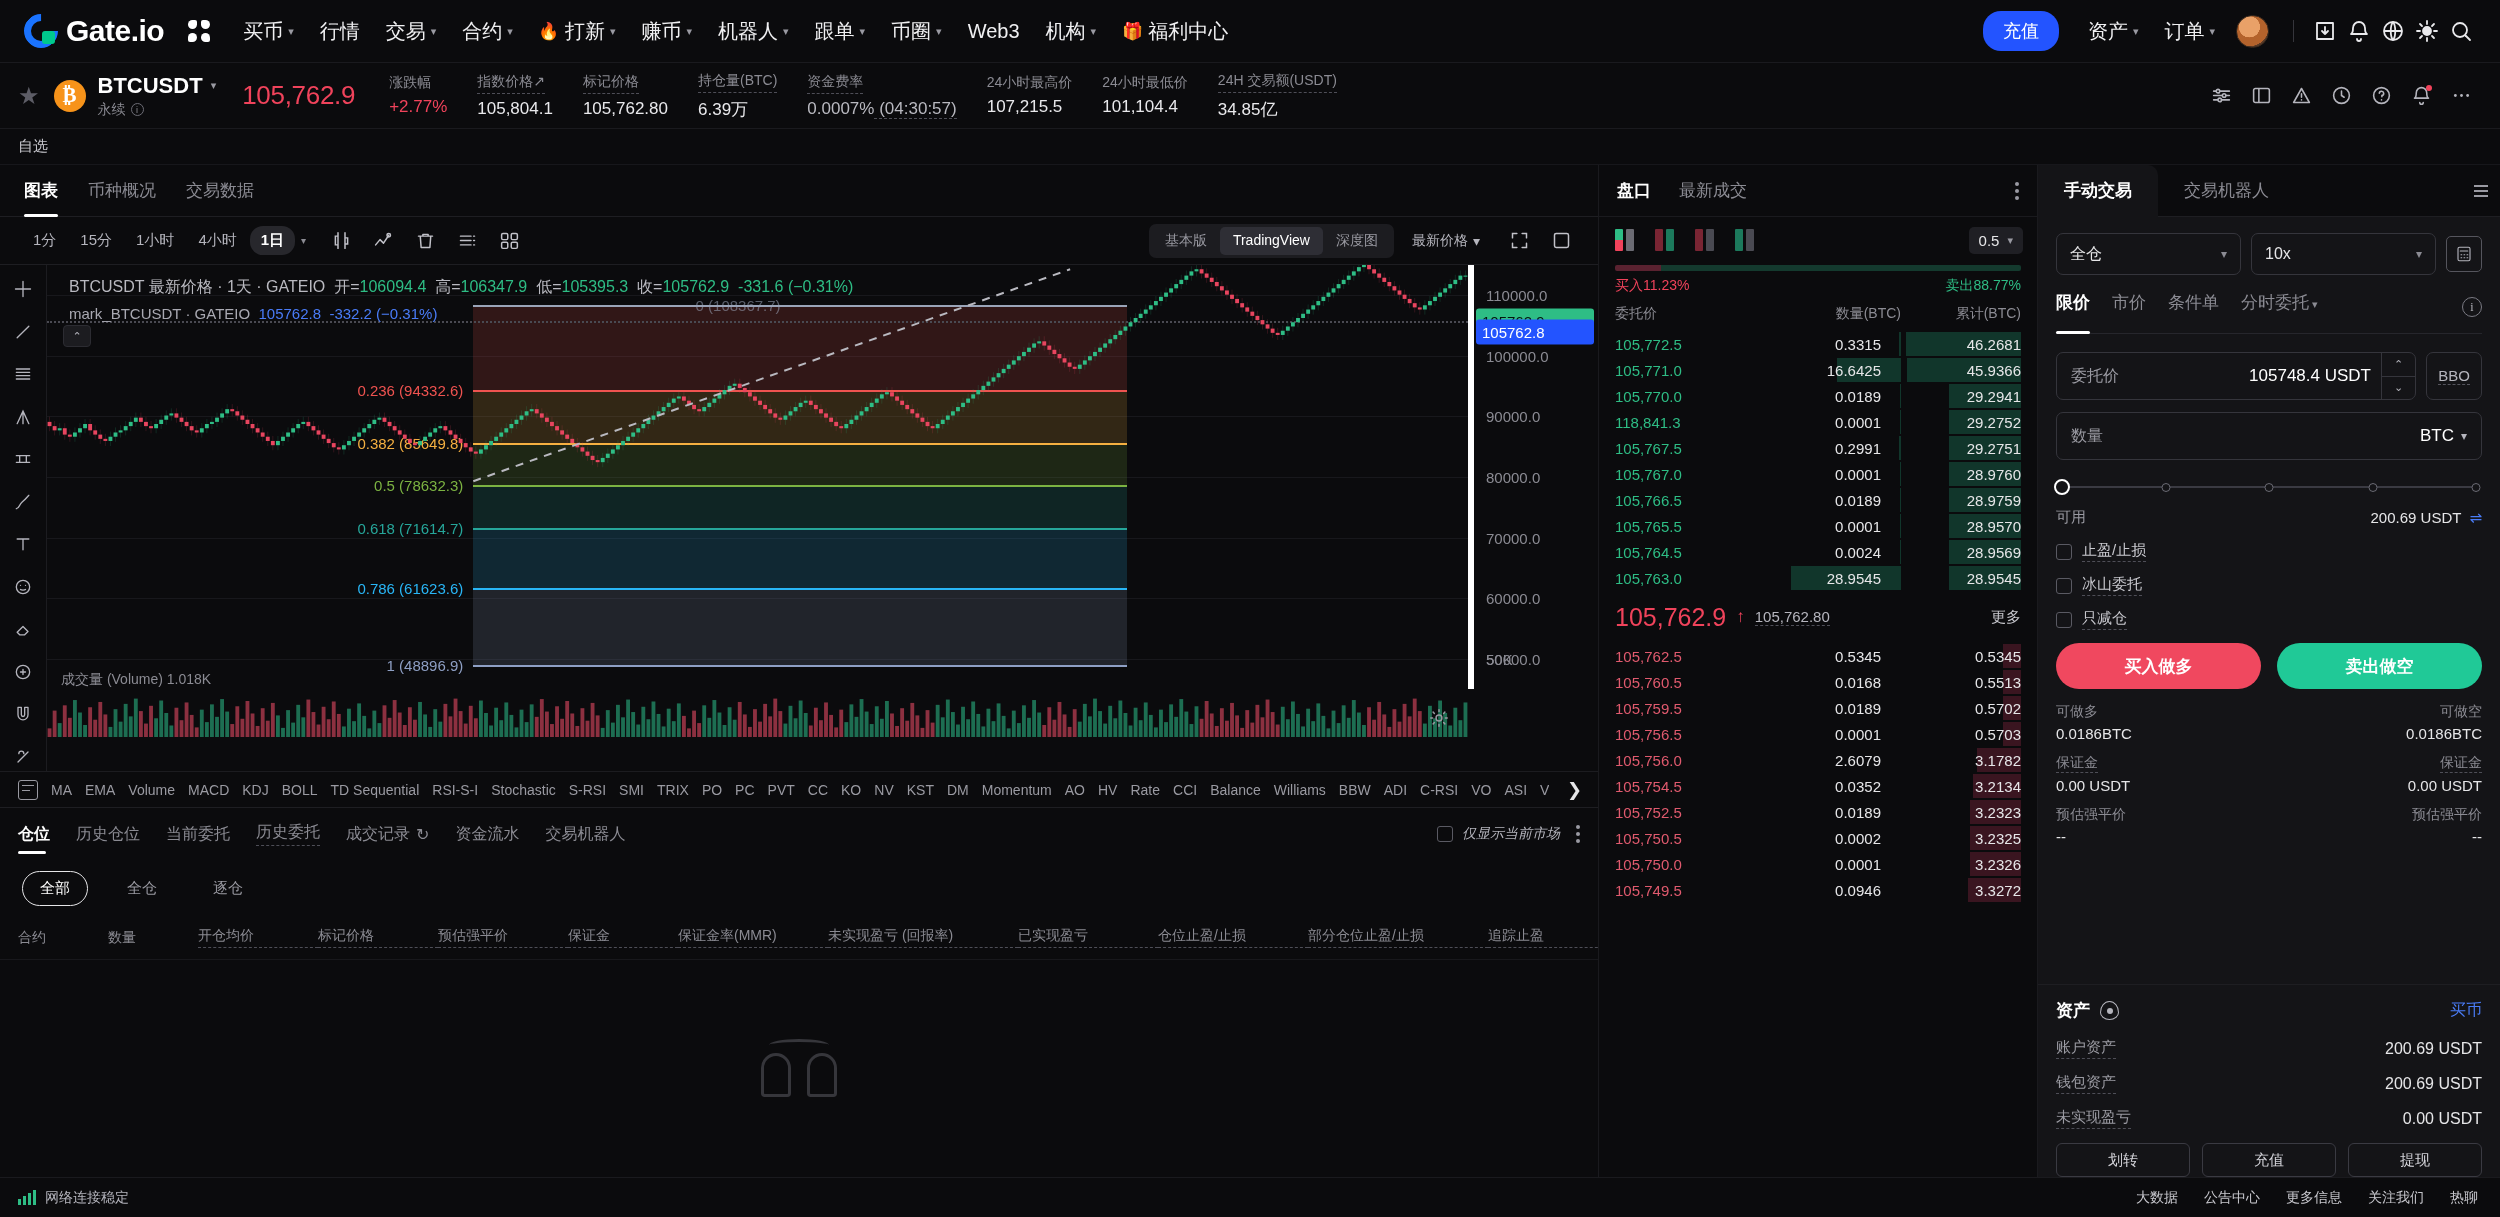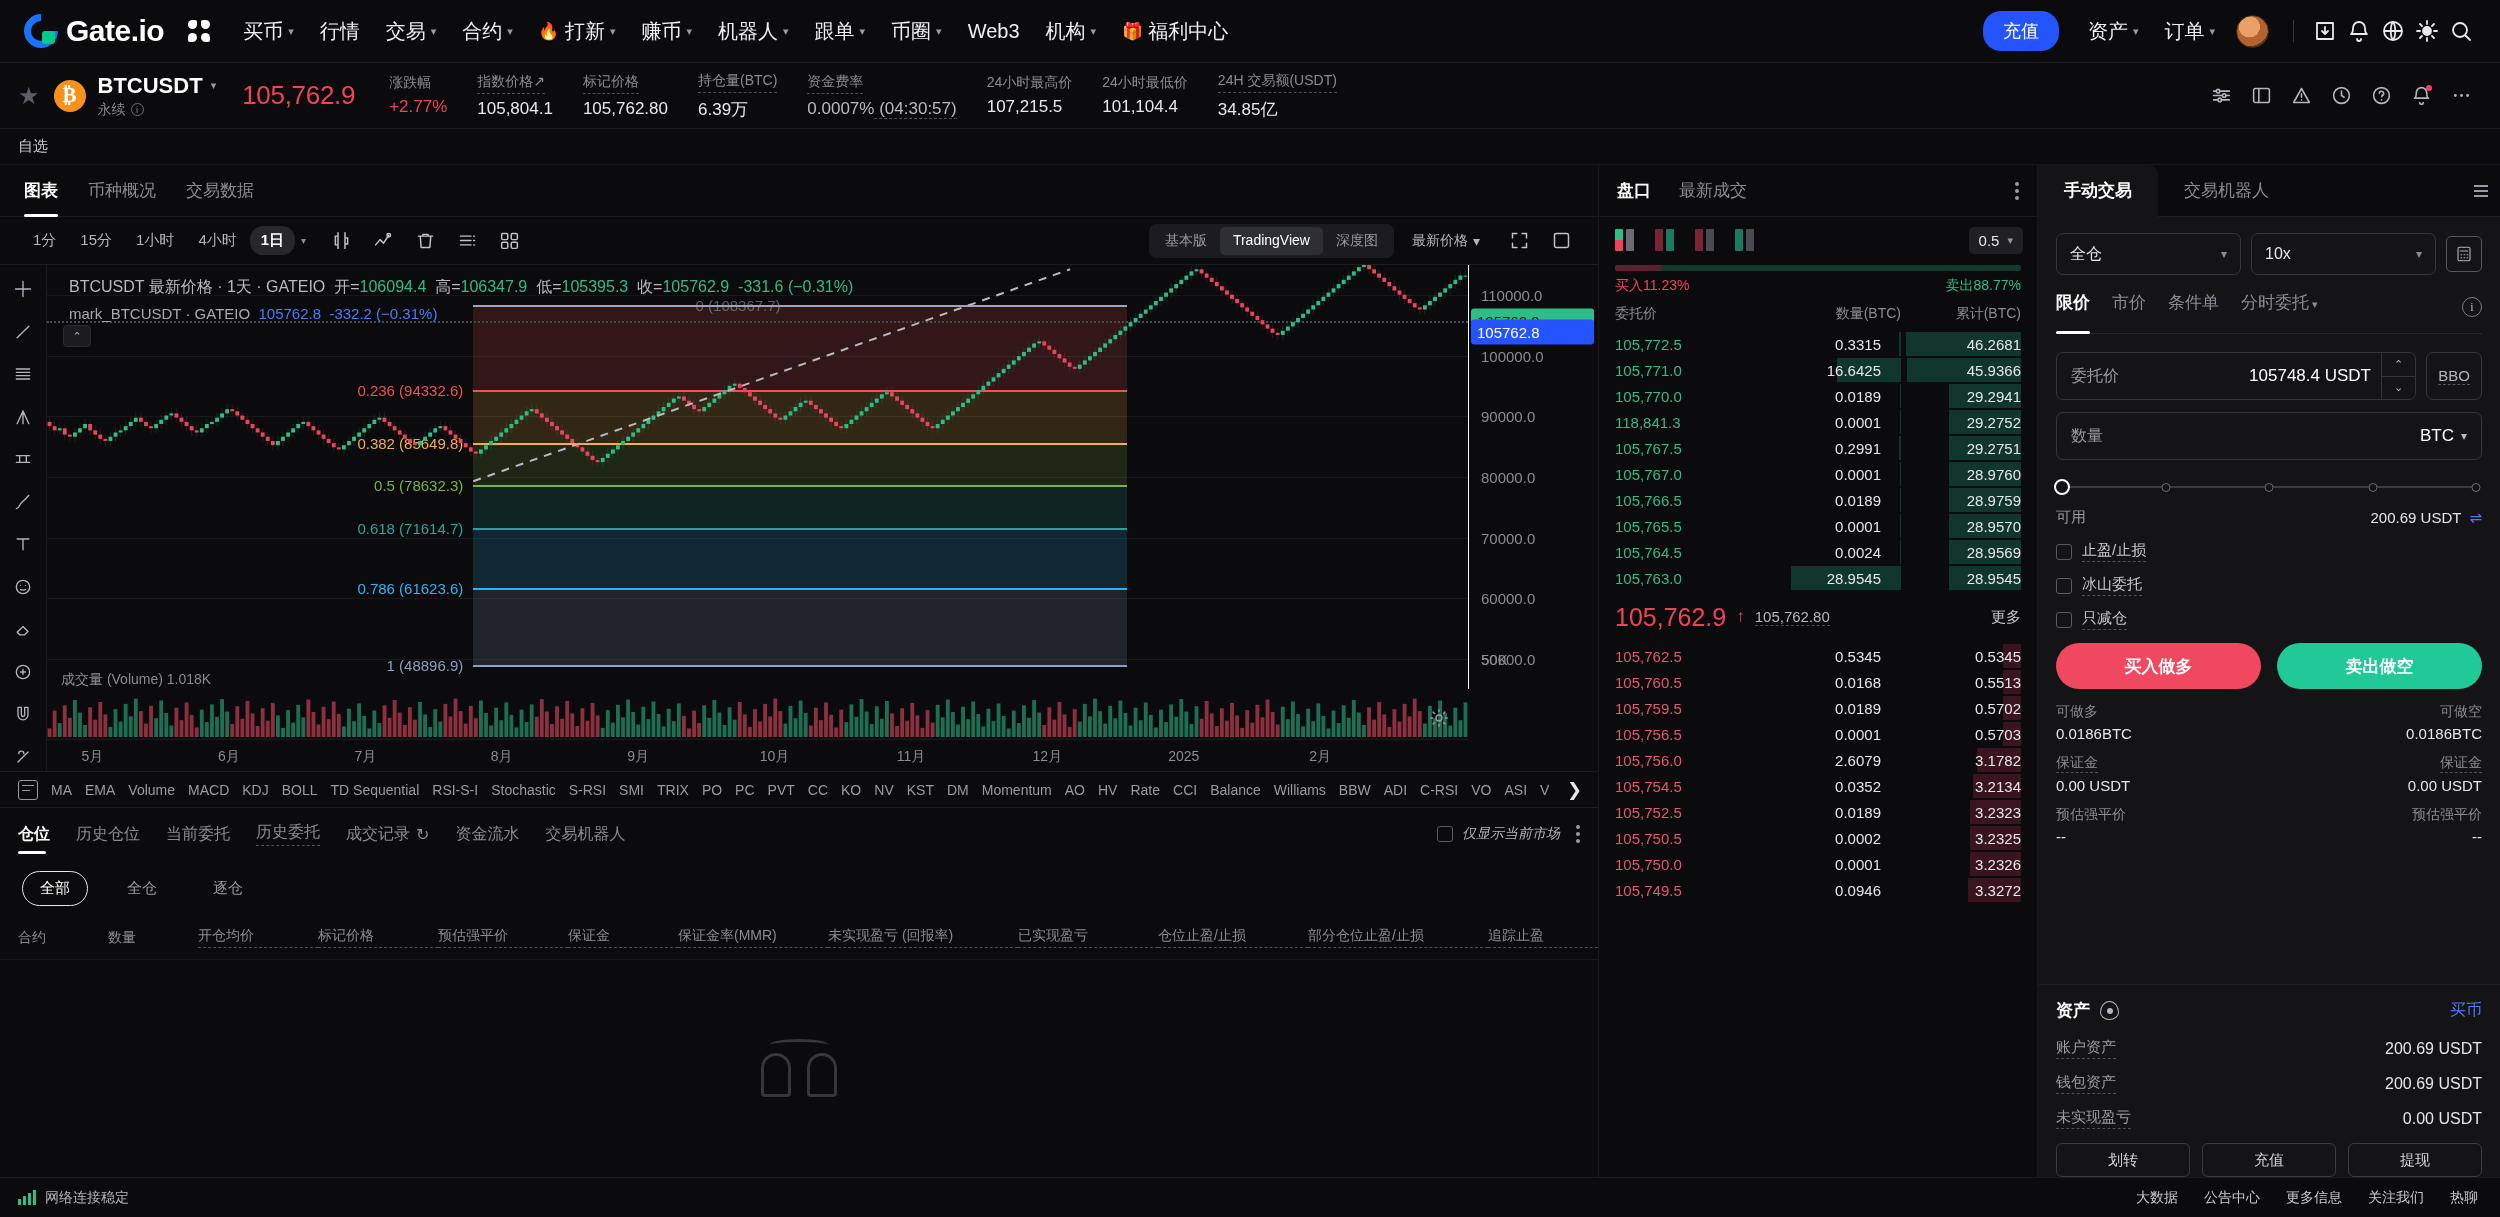--- a/index.html
+++ b/index.html
@@ -157,21 +157,21 @@
   .plot { position:absolute; left:0; right:130px; top:0; bottom:82px; }
   .fib-wrap { position:absolute; left:30%; right:24%; top:0; bottom:0; }
   .fib-band { position:absolute; left:0; right:0; }
   .fib-line { position:absolute; left:0; right:0; height:2px; }
   .fib-label { position:absolute; right:calc(100% + 10px); transform:translateY(-50%);
      font-size:15px; white-space:nowrap; }
   .gridline { position:absolute; left:0; right:0; height:1px; background:#18181c; }
   .dotline { position:absolute; left:0; right:0; border-top:2px dotted #4a4a52; }
 
   .price-axis { position:absolute; right:0; top:0; bottom:82px; width:130px;
-     border-left:1px solid #ffffff; }
+     border-left:6px solid #ffffff; }
   .pa-tick { position:absolute; right:0; left:0; padding-left:12px; font-size:15px; color:#8b8b93;
      transform:translateY(-50%);}
   .pa-badge { position:absolute; left:2px; right:4px; transform:translateY(-50%);
      font-size:15px; padding:4px 6px; border-radius:3px; font-weight:500; }
 
   .vol-area { position:absolute; left:0; right:130px; bottom:34px; height:48px; }
   .vol-label{ position:absolute; left:14px; top:-18px; font-size:14px; color:#8b8b93; z-index:3;}
   .time-axis { position:absolute; left:0; right:130px; bottom:0; height:32px;
      border-top:1px solid #1c1c20; }
   .ta-tick { position:absolute; top:8px; font-size:14px; color:#8b8b93; transform:translateX(-50%); }
@@ -1563,32 +1563,20 @@
                 <rect x="272.12" width="0.76" y="35" height="65" fill="#1d6e52"></rect>
                 <rect x="273.12" width="0.76" y="61" height="39" fill="#1d6e52"></rect>
                 <rect x="274.12" width="0.76" y="24" height="76" fill="#1d6e52"></rect>
                 <rect x="275.12" width="0.76" y="50" height="50" fill="#1d6e52"></rect>
                 <rect x="276.12" width="0.76" y="76" height="24" fill="#1d6e52"></rect>
                 <rect x="277.12" width="0.76" y="39" height="61" fill="#1d6e52"></rect>
                 <rect x="278.12" width="0.76" y="65" height="35" fill="#1d6e52"></rect>
                 <rect x="279.12" width="0.76" y="28" height="72" fill="#1d6e52"></rect>
               </svg>
             </div>
-          <div class="time-axis" id="timeaxis">
-              <div class="ta-tick" style="left: 3.2%;">5月</div>
-              <div class="ta-tick" style="left: 12.8%;">6月</div>
-              <div class="ta-tick" style="left: 22.4%;">7月</div>
-              <div class="ta-tick" style="left: 32%;">8月</div>
-              <div class="ta-tick" style="left: 41.6%;">9月</div>
-              <div class="ta-tick" style="left: 51.2%;">10月</div>
-              <div class="ta-tick" style="left: 60.8%;">11月</div>
-              <div class="ta-tick" style="left: 70.4%;">12月</div>
-              <div class="ta-tick" style="left: 80%;">2025</div>
-              <div class="ta-tick" style="left: 89.6%;">2月</div>
-            </div>
           <div class="chart-gear">
             <svg viewBox="0 0 24 24">
                 <circle cx="12" cy="12" r="3.2"></circle>
                 <path d="M12 3v2M12 19v2M3 12h2M19 12h2M5.6 5.6l1.4 1.4M17 17l1.4 1.4M18.4 5.6L17 7M7 17l-1.4 1.4" stroke-linecap="round"></path>
               </svg>
           </div>
         </div>
       </div>
 
       <div class="ind-strip">

